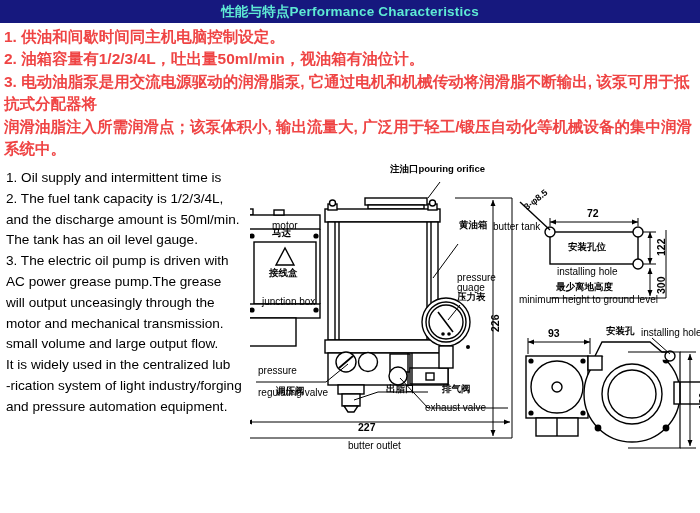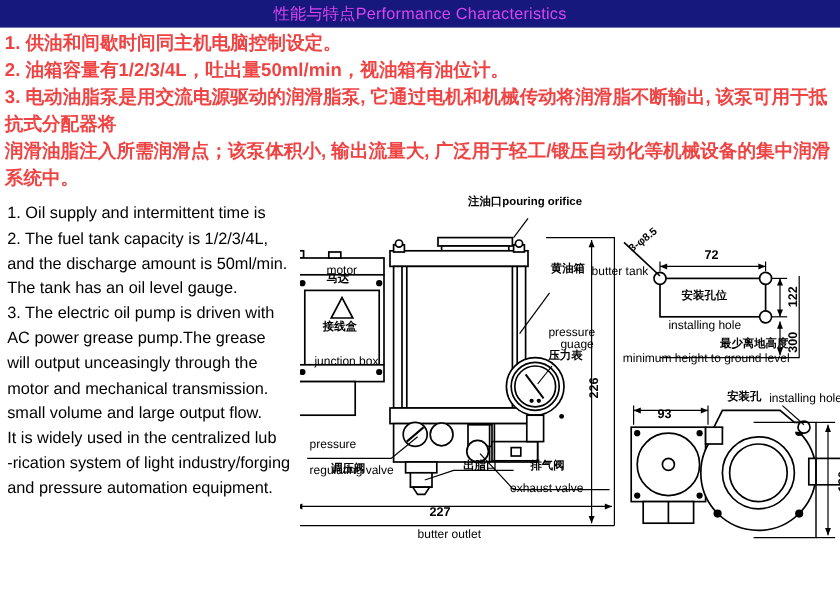--- a/index.html
+++ b/index.html
@@ -8,21 +8,21 @@
     font-family:"Liberation Sans","DejaVu Sans",sans-serif;
     color:#000;position:relative;
   }
   
   #header-bar{
     position:absolute;left:0;top:0;width:700px;height:23px;
     background:#16187e;
     display:flex;align-items:center;justify-content:center;
   }
   #header-bar .title{
-    color:#d946ef;font-size:13.5px;font-weight:normal;letter-spacing:.2px;
+    color:#5eead4;font-size:13.5px;font-weight:bold;letter-spacing:.2px;
     white-space:nowrap;
   }
   
   #cn-spec{
     position:absolute;left:4px;top:26px;width:692px;
     font-size:15.5px;line-height:1.45;font-weight:bold;color:#ef4444;
   }
   #cn-spec .ln{white-space:nowrap;}
   #cn-spec .ln.wrap{white-space:normal;}
   
@@ -223,21 +223,21 @@
   <div class="dg-label" style="left:22px;top:60px;">motor</div>
   <div class="dg-label cn" style="left:22px;top:68px;">马达</div>
 
   <div class="dg-label cn" style="left:19px;top:108px;">接线盒</div>
   <div class="dg-label" style="left:12px;top:136px;">junction box</div>
 
   <div class="dg-label cn" style="left:209px;top:60px;">黄油箱</div>
   <div class="dg-label" style="left:243px;top:61px;">butter tank</div>
 
   <div class="dg-label" style="left:207px;top:112px;">pressure</div>
-  <div class="dg-label" style="left:217px;top:122px;">guage</div>
+  <div class="dg-label" style="left:207px;top:122px;">guage</div>
   <div class="dg-label cn" style="left:207px;top:132px;">压力表</div>
 
   <div class="dg-label" style="left:8px;top:205px;">pressure</div>
   <div class="dg-label" style="left:8px;top:227px;">regulating valve</div>
   <div class="dg-label cn" style="left:26px;top:226px;">调压阀</div>
 
   <div class="dg-label cn" style="left:136px;top:224px;">出脂口</div>
 
   <div class="dg-label cn" style="left:192px;top:224px;">排气阀</div>
   <div class="dg-label" style="left:175px;top:242px;">exhaust valve</div>
@@ -249,21 +249,21 @@
 
   <div class="dg-label rot45" style="left:272px;top:44px;">3-φ8.5</div>
 
   <div class="dg-label num" style="left:337px;top:48px;">72</div>
   <div class="dg-label num vert" style="left:406px;top:96px;">122</div>
   <div class="dg-label num vert" style="left:406px;top:134px;">300</div>
 
   <div class="dg-label cn" style="left:318px;top:82px;">安装孔位</div>
   <div class="dg-label" style="left:307px;top:106px;">installing hole</div>
 
-  <div class="dg-label cn" style="left:306px;top:122px;margin-left:44px;">最少离地高度</div>
+  <div class="dg-label cn" style="left:306px;top:122px;">最少离地高度</div>
   <div class="dg-label" style="left:269px;top:134px;">minimum height to ground level</div>
 
-  <div class="dg-label num" style="left:298px;top:180px;">93</div>
+  <div class="dg-label num" style="left:298px;top:168px;">93</div>
   <div class="dg-label cn" style="left:356px;top:166px;">安装孔</div>
   <div class="dg-label" style="left:391px;top:167px;">installing hole</div>
 
   <div class="dg-label num vert" style="left:448px;top:250px;">120</div>
 </div>
 
 </body></html>

